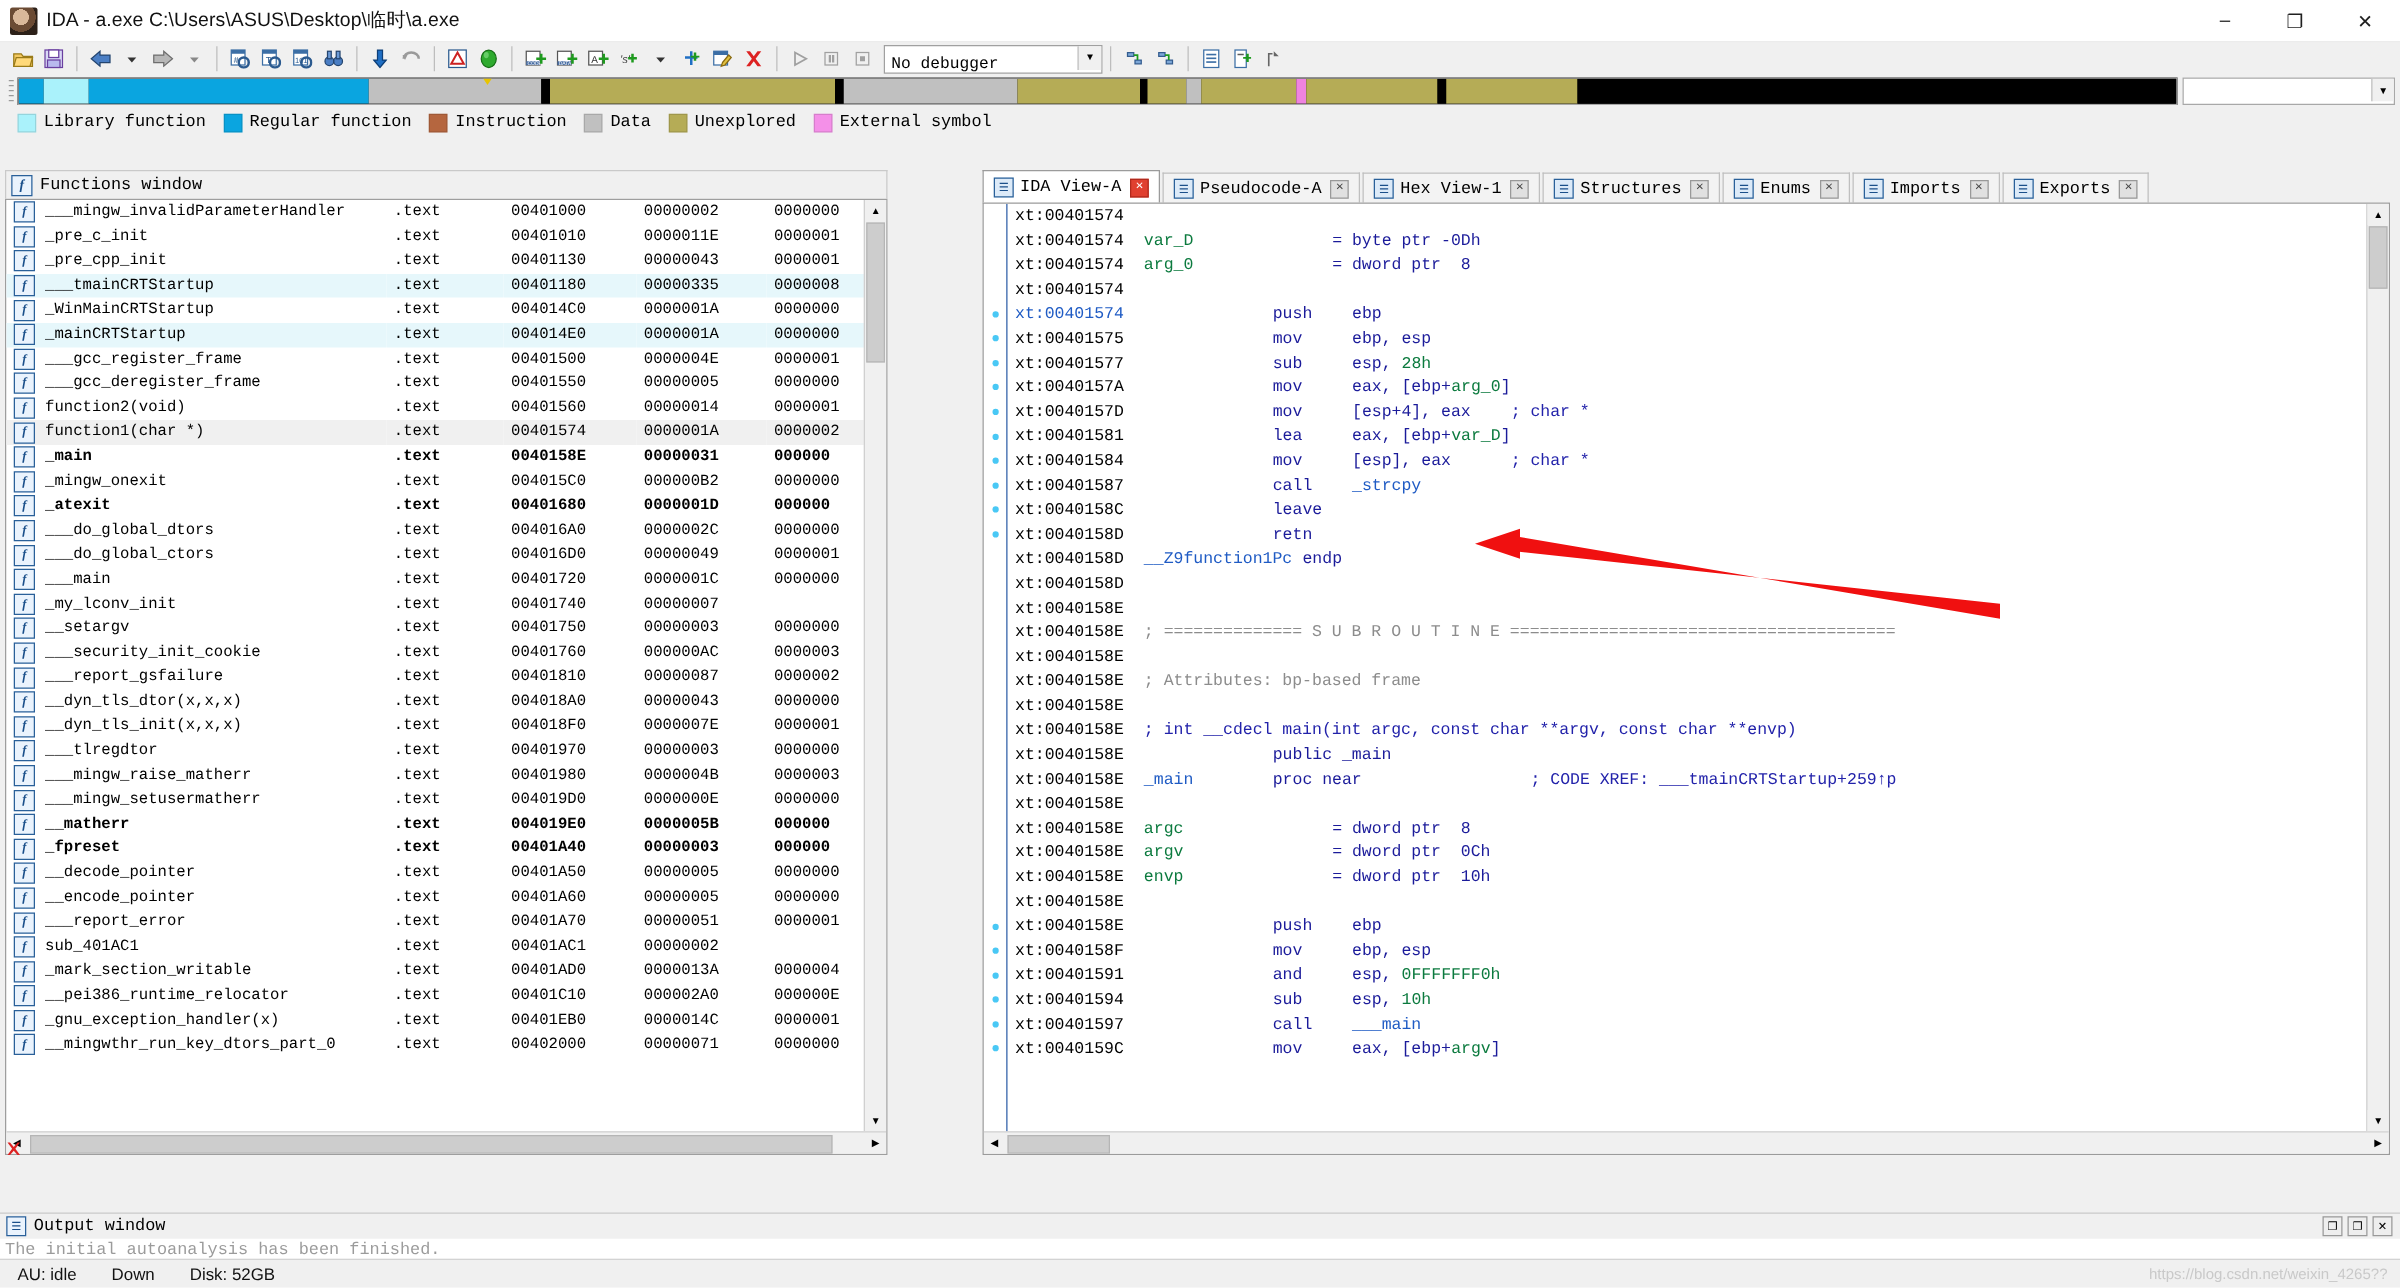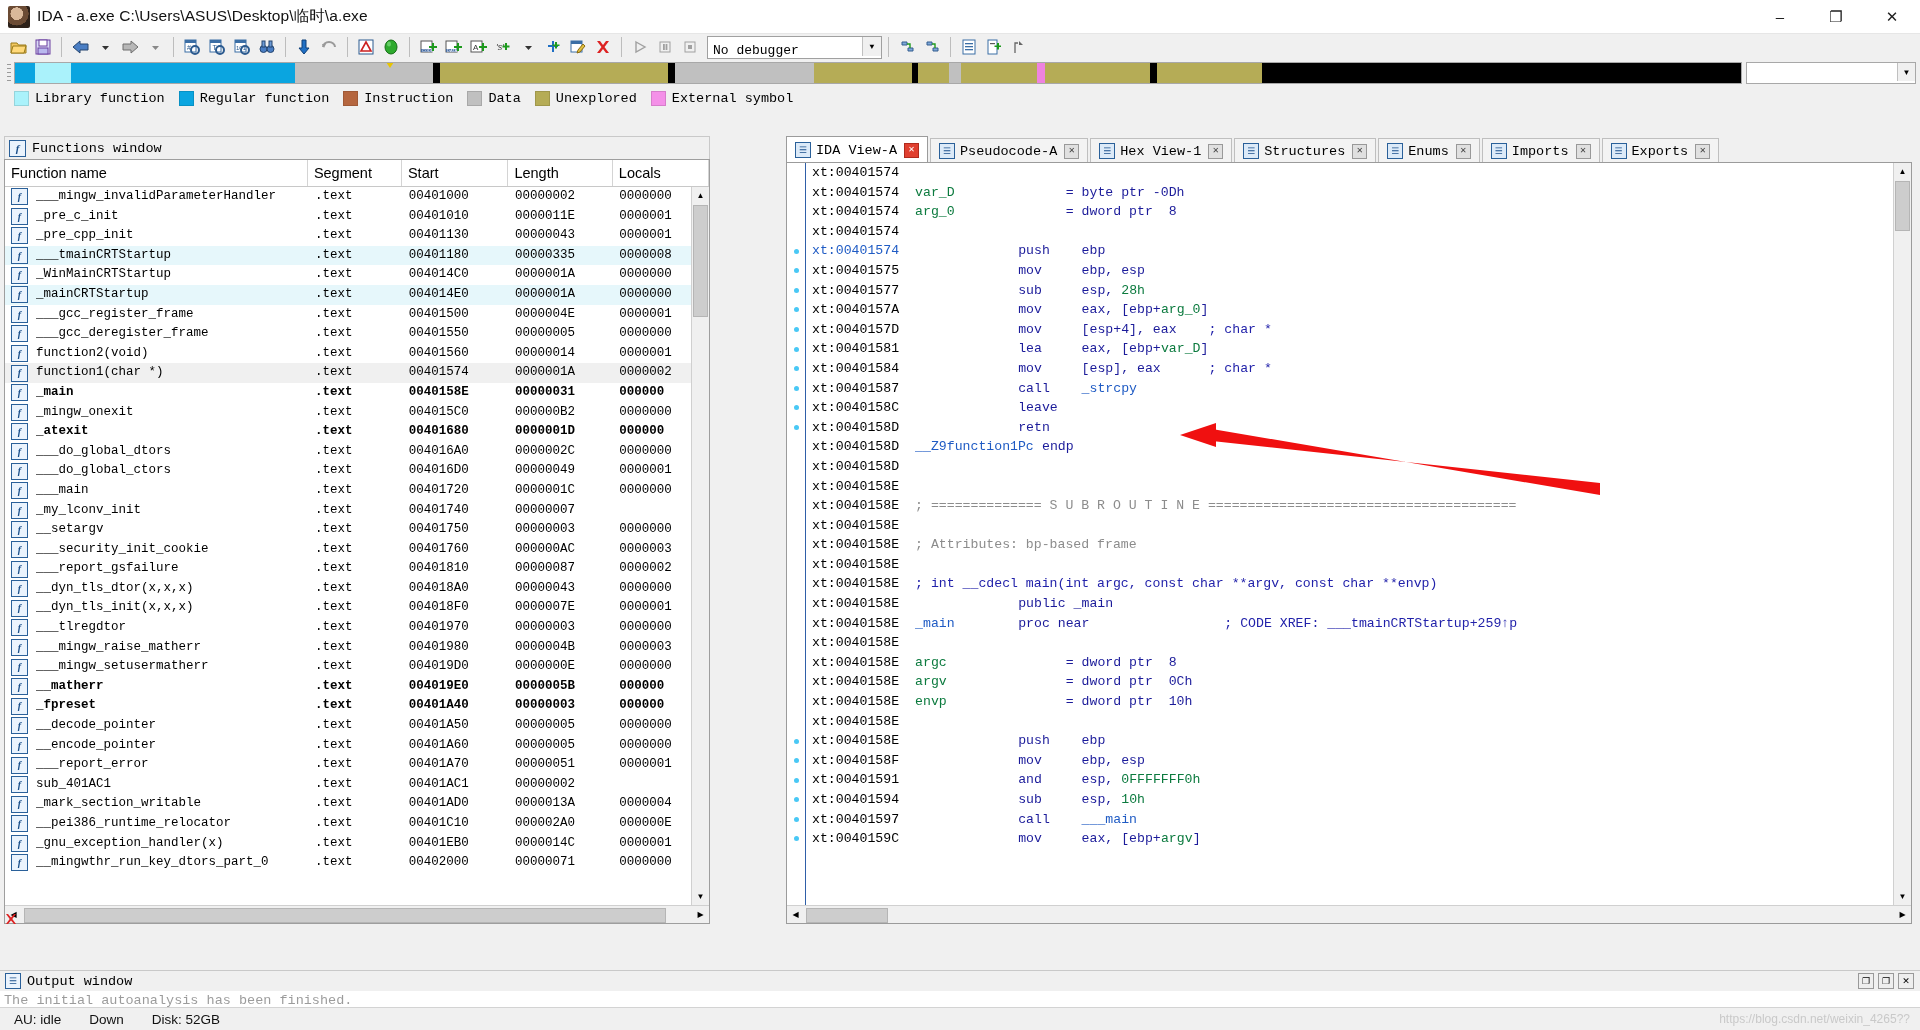--- a/index.html
+++ b/index.html
@@ -436,33 +436,20 @@
     </div>
 
   <div class="main">
 
     <div class="fnwin">
       <div class="fnhdr">
         <div class="ficon">f</div>
         <div class="t">Functions window</div>
       </div>
       <div class="fnbody">
-        <div class="colhead-wrap">
-          <table class="fl">
-              <thead>
-                <tr id="fl-head">
-                  <th style="width: 280px;">Function name</th>
-                  <th style="width: 78px;">Segment</th>
-                  <th style="width: 90px;">Start</th>
-                  <th style="width: 88px;">Length</th>
-                  <th style="width: 80px;">Locals</th>
-                </tr>
-              </thead>
-            </table>
-        </div>
         <div class="fl-scroll">
           <table class="fl">
               <tbody id="fl-body">
                 <tr class="">
                   <td class=" nm" style="width: 280px;">
                     <span class="fcell">
                       <span class="fi">f</span>
                       <span>___mingw_invalidParameterHandler</span>
                     </span>
                   </td>

